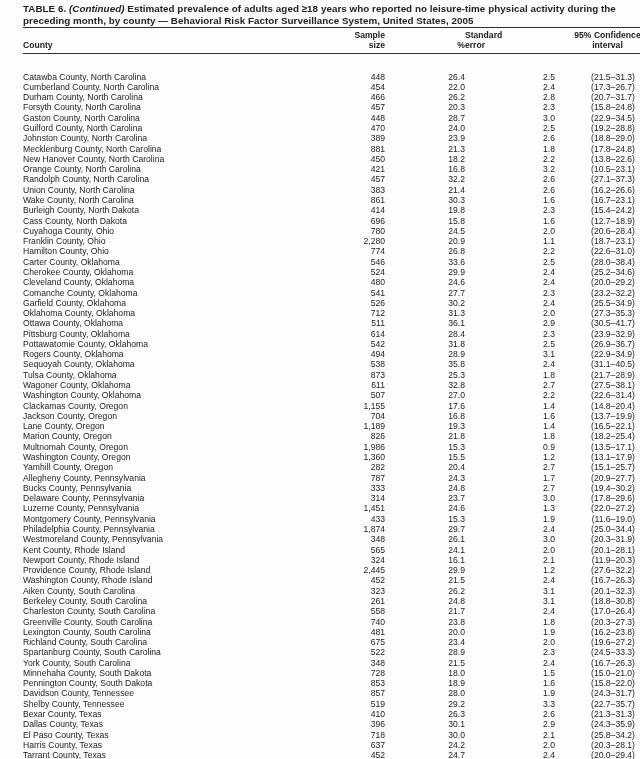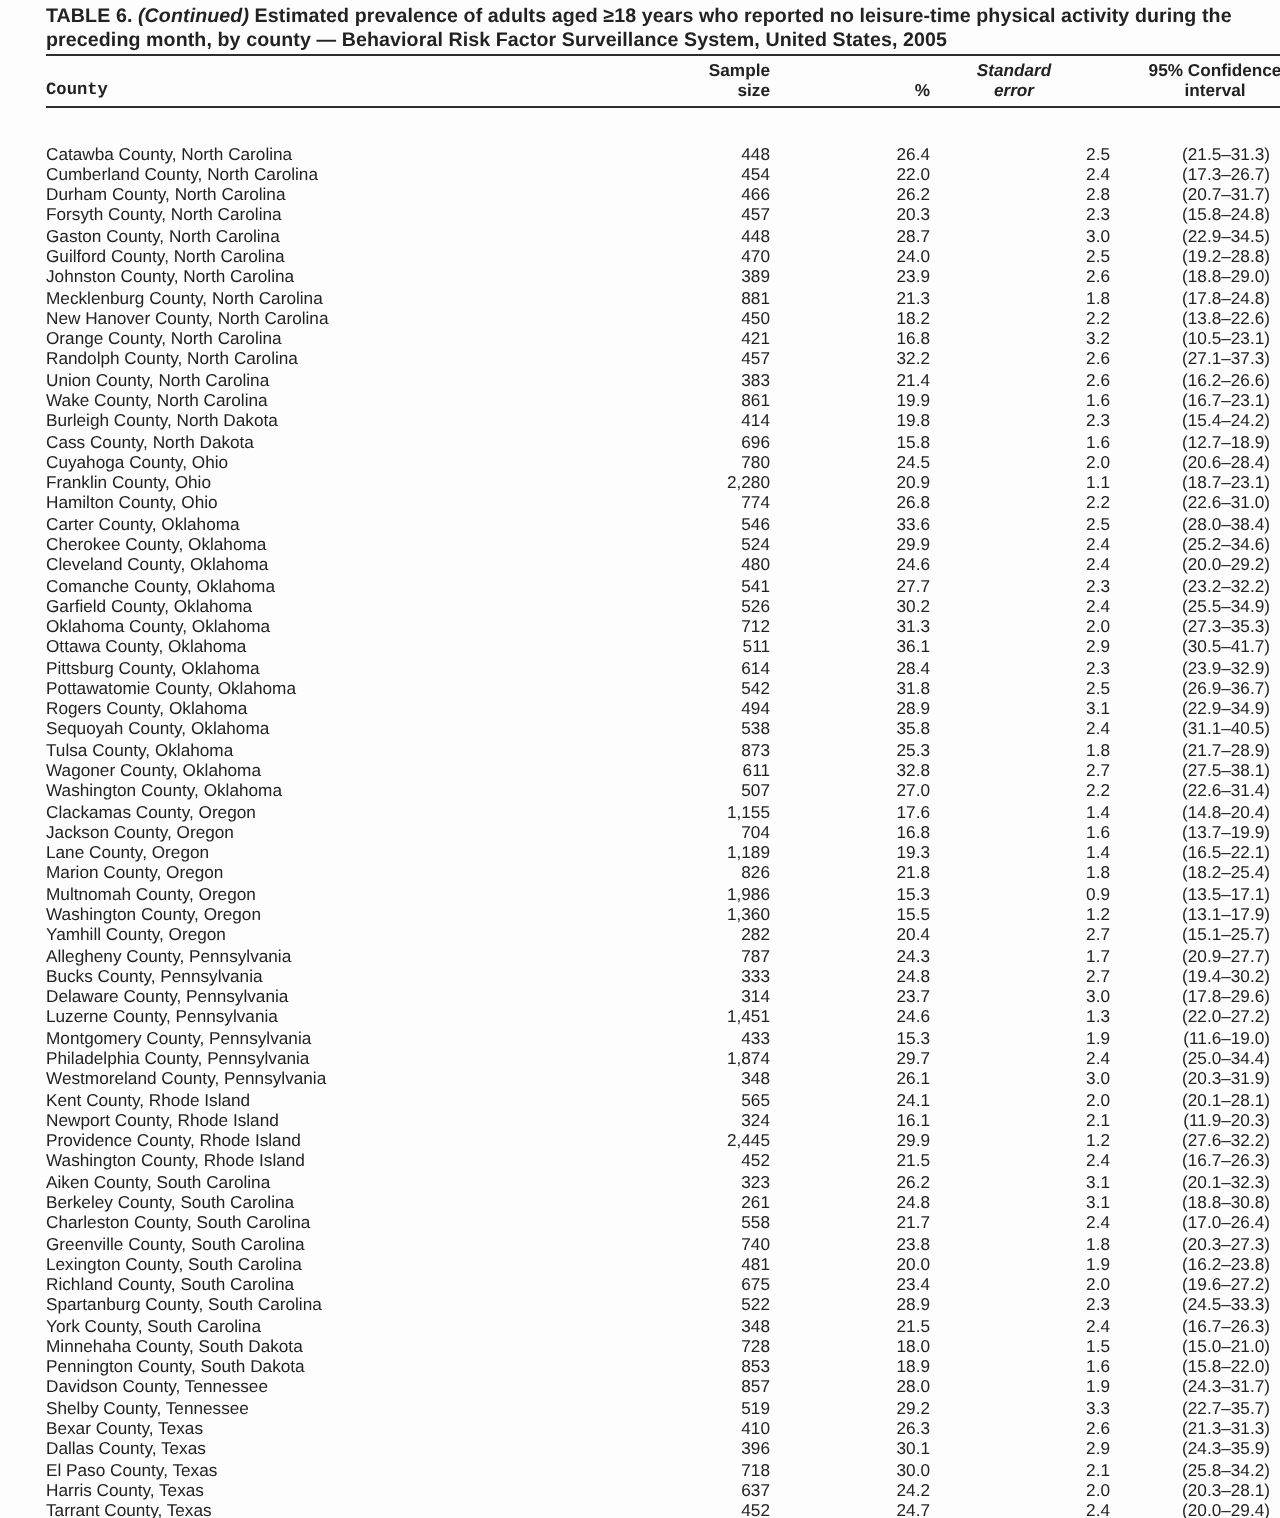--- a/index.html
+++ b/index.html
@@ -24,24 +24,24 @@
   col.c-pct{width:80px;}
   col.c-se{width:90px;}
   col.c-ci{width:105px;}
   thead th{
     font-weight:bold;font-size:8.6px;line-height:9.7px;
     vertical-align:bottom;white-space:pre-line;
     padding:3px 0 2px 0;
     border-top:1.5px solid #2e2e2e;
     border-bottom:1.2px solid #2e2e2e;
   }
-  th.county{text-align:left;font-family:Liberation Mono, monospace;}
+  th.county{text-align:left;}
   th.sample{text-align:right;}
   th.pct{text-align:right;}
-  th.se{text-align:center;padding-right:6px;font-style:italic;}
+  th.se{text-align:left;padding-right:6px;}
   th.ci{}
   tbody{border:none;}
   tbody td{
     font-size:8.6px;line-height:10.28px;
     padding:0;white-space:nowrap;overflow:hidden;
   }
   tbody tr:first-child td{padding-top:18px;}
   td.county{text-align:left;}
   td.sample,td.pct,td.se{text-align:right;}
   td.ci{text-align:right;padding-right:25px;}
@@ -157,21 +157,21 @@
         <tr>
           <td class="county">Union County, North Carolina</td>
           <td class="sample">383</td>
           <td class="pct">21.4</td>
           <td class="se">2.6</td>
           <td class="ci">(16.2–26.6)</td>
         </tr>
         <tr>
           <td class="county">Wake County, North Carolina</td>
           <td class="sample">861</td>
-          <td class="pct">19.9</td>
+          <td class="pct">30.3</td>
           <td class="se">1.6</td>
           <td class="ci">(16.7–23.1)</td>
         </tr>
         <tr>
           <td class="county">Burleigh County, North Dakota</td>
           <td class="sample">414</td>
           <td class="pct">19.8</td>
           <td class="se">2.3</td>
           <td class="ci">(15.4–24.2)</td>
         </tr>

